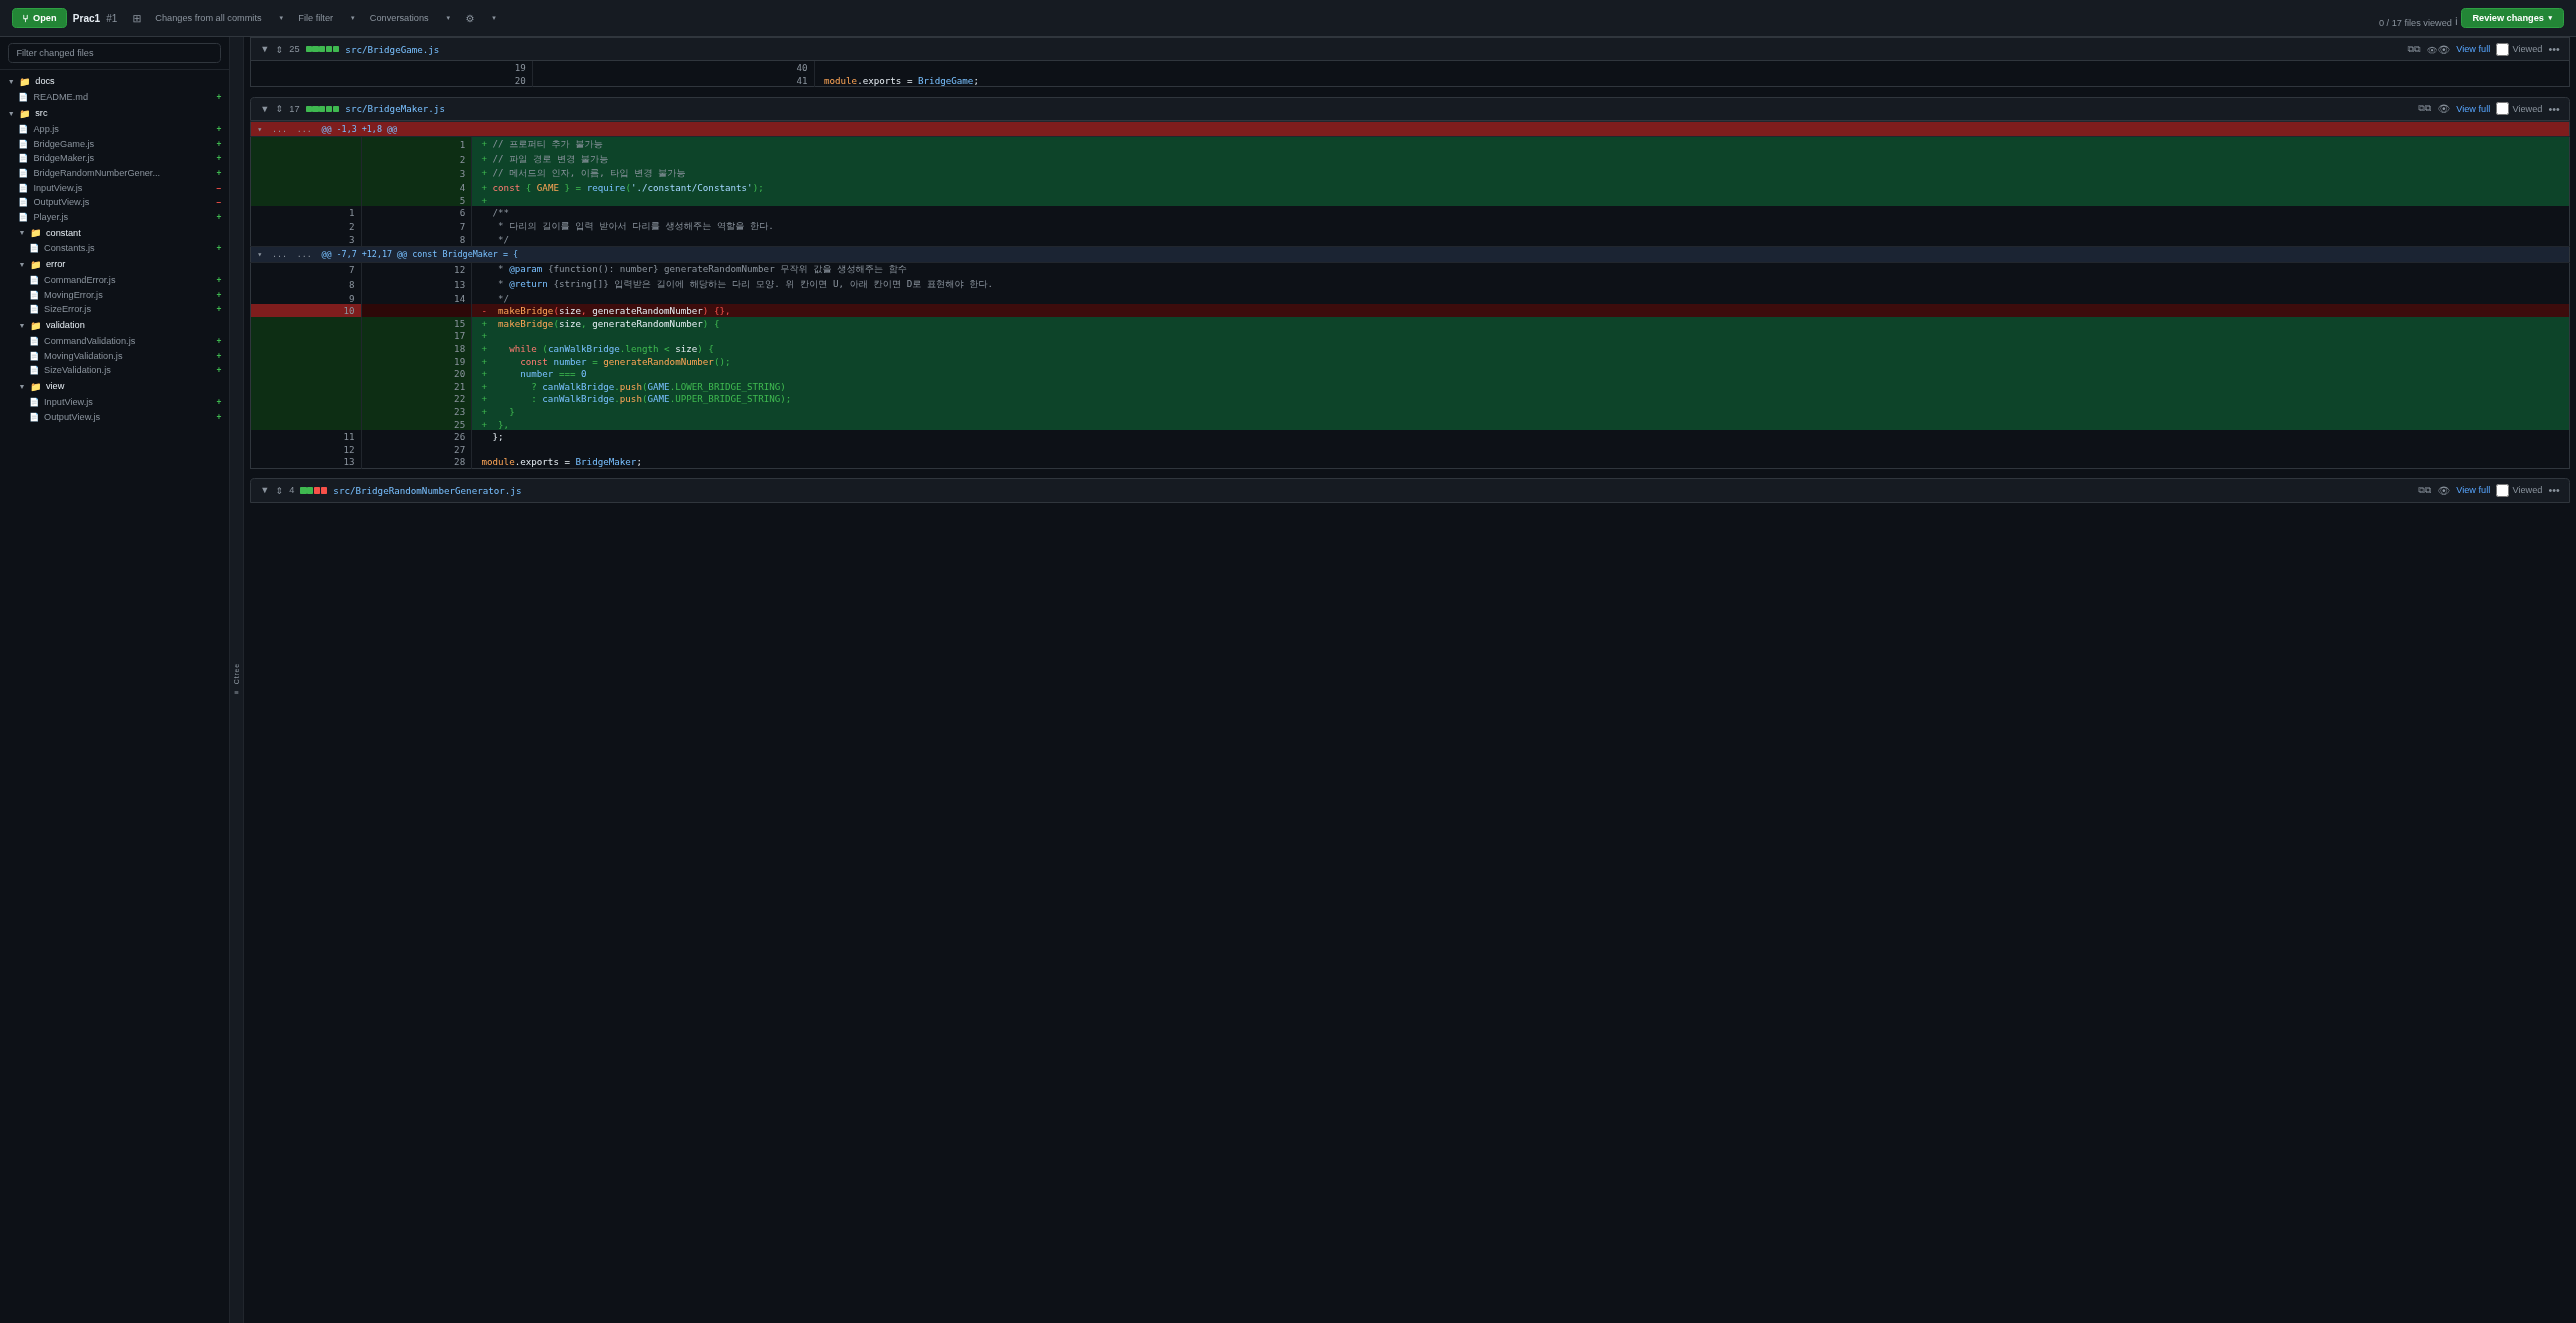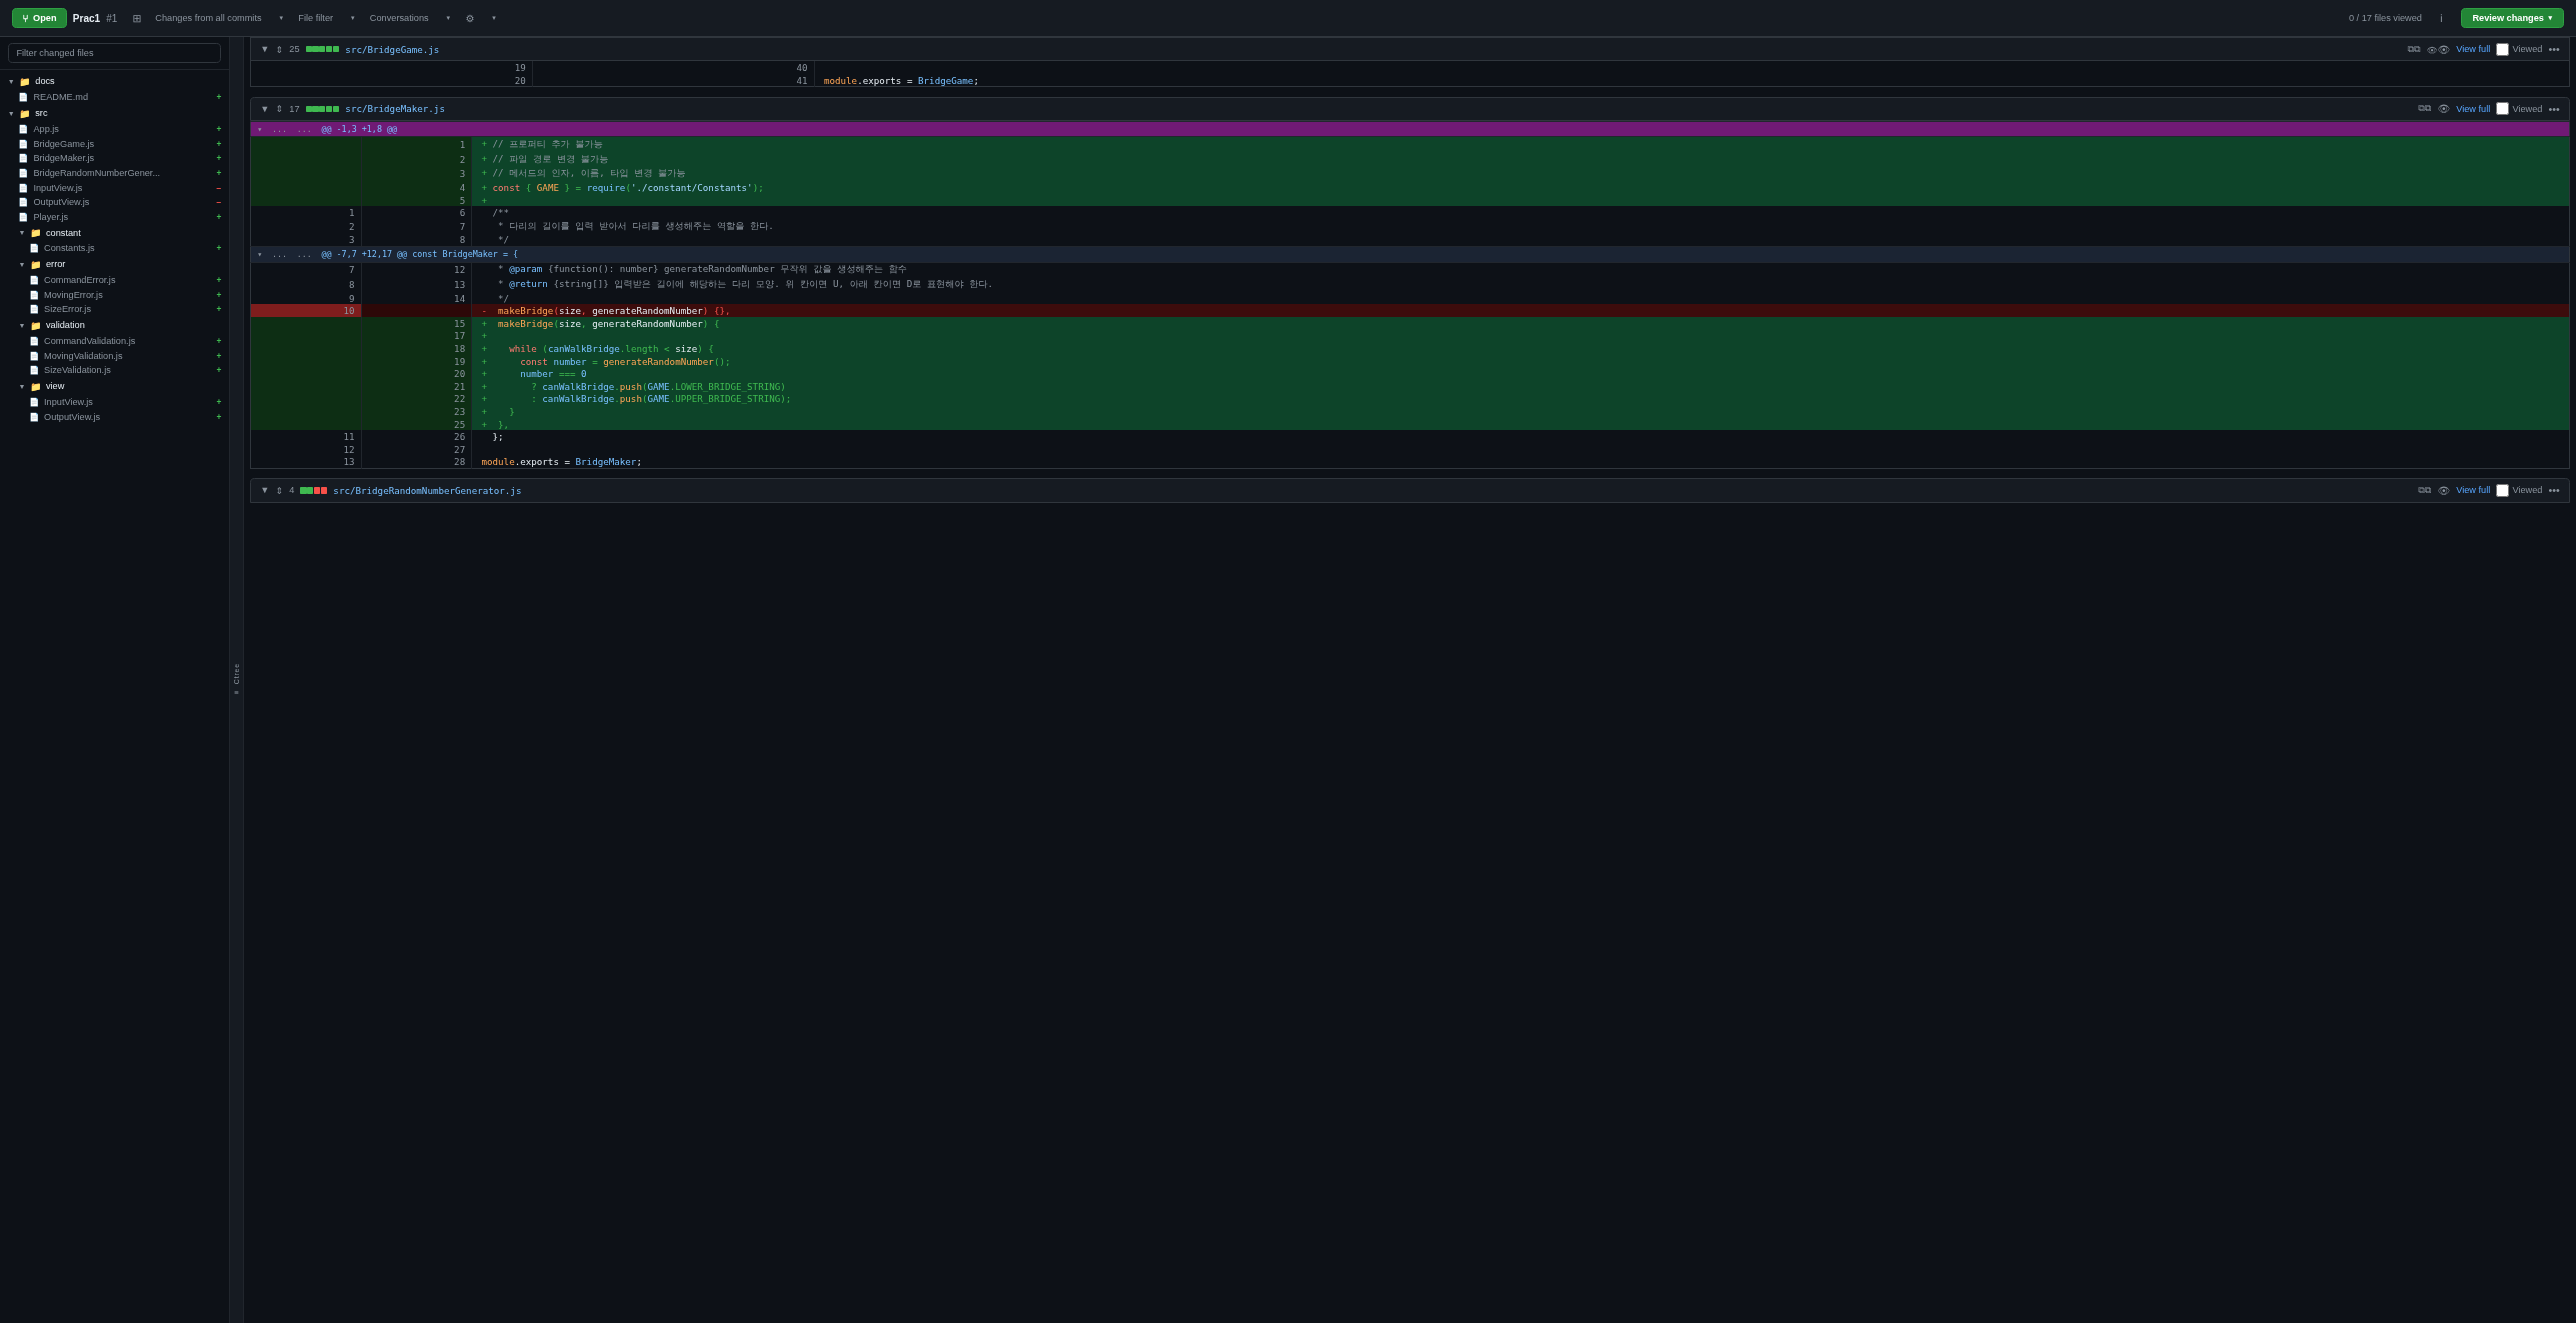--- a/index.html
+++ b/index.html
@@ -6,21 +6,21 @@
     body { background: #0d1117; color: #e6edf3; font-family: -apple-system, BlinkMacSystemFont, 'Segoe UI', sans-serif; font-size: 9.2px; display: flex; flex-direction: column; height: 100vh; overflow: hidden; }
 
     
     .topbar { background: #161b22; border-bottom: 0.8px solid #30363d; display: flex; align-items: center; padding: 4.6px 12.3px; gap: 9.2px; min-height: 37px; flex-shrink: 0; }
     .topbar-left { display: flex; align-items: center; gap: 6.1px; }
     .open-btn { background: #238636; color: #fff; border: 0.8px solid #2ea043; border-radius: 4.6px; padding: 3.1px 9.2px; font-size: 9.2px; font-weight: 600; cursor: pointer; display: flex; align-items: center; gap: 4.6px; }
     .pr-title { font-weight: 600; font-size: 10px; color: #e6edf3; }
     .pr-num { color: #8b949e; font-size: 10px; }
     .topbar-nav { display: flex; align-items: center; gap: 3.1px; margin-left: 6.1px; }
     .topbar-nav-item { color: #8b949e; font-size: 9.2px; padding: 3.1px 6.1px; cursor: pointer; display: flex; align-items: center; gap: 18px; border-radius: 4.6px; }
-    .topbar-right { margin-left: auto; display: flex; align-items: center; gap: 18px; }
+    .topbar-right { margin-left: auto; display: flex; align-items: flex-end; gap: 3px; }
     .files-viewed { color: #8b949e; font-size: 9.2px; }
     .review-btn { background: #238636; color: #fff; border: 0.8px solid #2ea043; border-radius: 4.6px; padding: 3.8px 10.7px; font-size: 9.2px; font-weight: 600; cursor: pointer; display: flex; align-items: center; gap: 4.6px; }
     .info-icon { color: #8b949e; cursor: pointer; font-size: 10.7px; }
 
     
     .main { display: flex; flex: 1; overflow: hidden; }
 
     
     .sidebar { width: 230px; background: #0d1117; border-right: 0.8px solid #21262d; display: flex; flex-direction: column; flex-shrink: 0; overflow-y: auto; }
     .sidebar-search { padding: 6.1px 7.7px; border-bottom: 0.8px solid #21262d; }
@@ -62,21 +62,21 @@
     .line-add { background: #0d4429; }
     .line-add .line-num { background: #0d2e14; }
     .line-add .line-content { background: #0d4429; }
     .line-del { background: #3d0c0c; }
     .line-del .line-num { background: #2d0808; }
     .line-del .line-content { background: #3d0c0c; }
     .line-neutral { background: transparent; }
     .line-context { color: #e6edf3; }
     .line-plus { color: #3fb950; }
     .line-minus { color: #f85149; }
-    .hunk-meta { background: #701a75; }
+    .hunk-meta { background: #7f1d1d; }
     .hunk-meta td { color: #79c0ff; padding: 2.3px 9.2px; font-size: 8.4px; border-top: 0.8px solid #21262d; border-bottom: 0.8px solid #21262d; }
 
     
     .kw-blue { color: #79c0ff; }
     .kw-orange { color: #ffa657; }
     .kw-string { color: #a5d6ff; }
     .kw-comment { color: #8b949e; }
     .kw-var { color: #ff7b72; }
 
     

